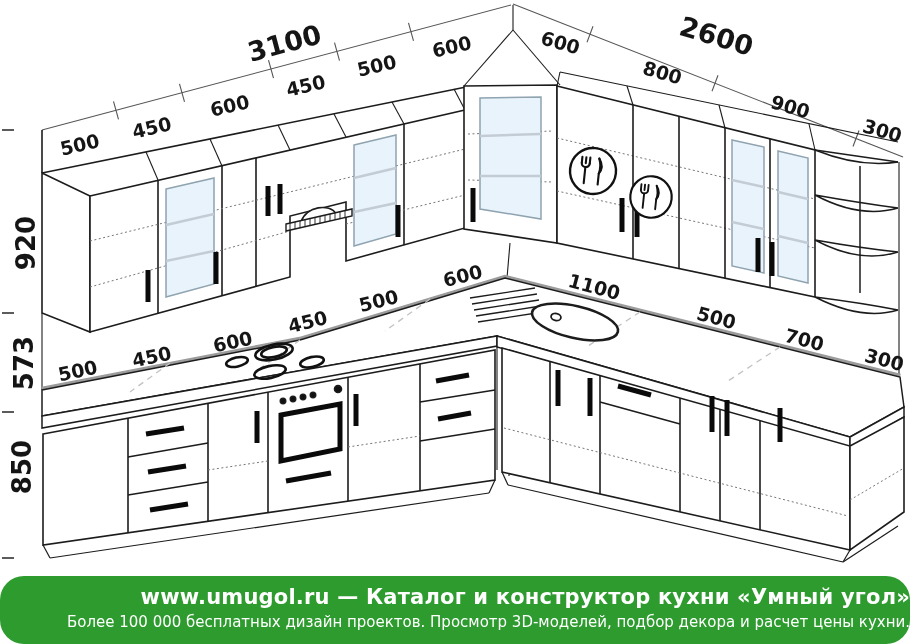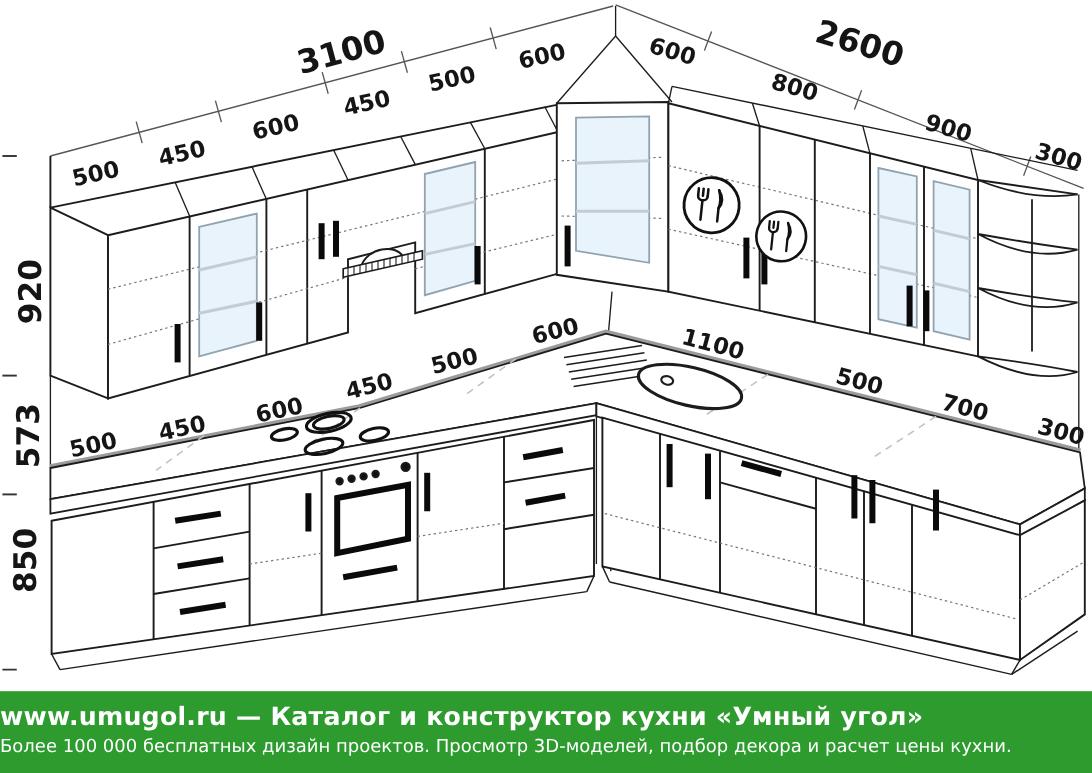--- a/index.html
+++ b/index.html
@@ -4,21 +4,21 @@
 <style>
   html,body{margin:0;padding:0;background:#fff;}
   .stage{position:relative;width:910px;height:644px;background:#fff;overflow:hidden;
          font-family:"DejaVu Sans",sans-serif;}
   svg text{font-family:"DejaVu Sans",sans-serif;font-weight:bold;fill:#151515;
            text-anchor:middle;dominant-baseline:middle;}
   .d{font-size:19px;}
   .D{font-size:27px;}
   .V{font-size:26px;}
   .banner{position:absolute;left:0;bottom:0;width:910px;height:68px;background:#2d9b2e;
-          color:#ffffff;text-align:left;}
+          color:#ffffff;text-align:right;border-radius:24px;}
   .banner .b1{margin-top:9px;font-size:21px;font-weight:bold;letter-spacing:.2px;}
   .banner .b2{margin-top:4px;font-size:15px;font-weight:normal;}
 </style>
 </head>
 <body>
 
 <div class="stage">
 <svg width="910" height="576" viewBox="0 0 910 576">
 
   <g stroke="#555" stroke-width="1.1" fill="none">

